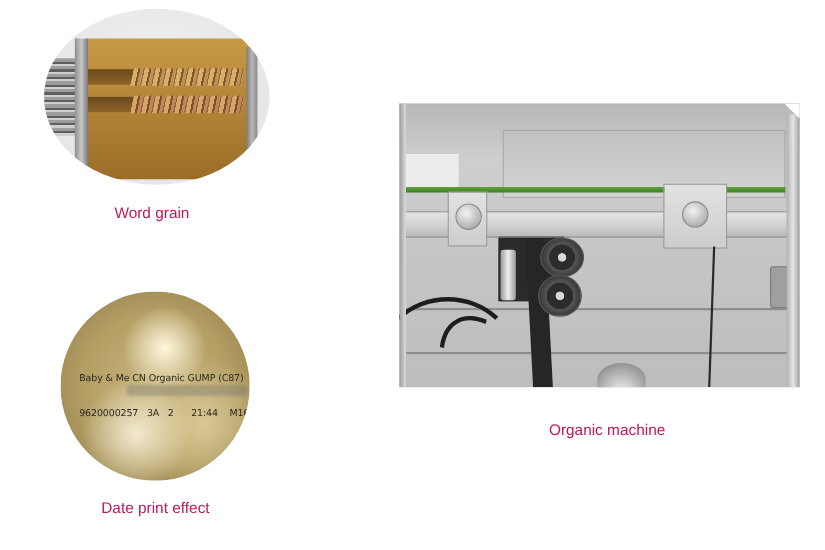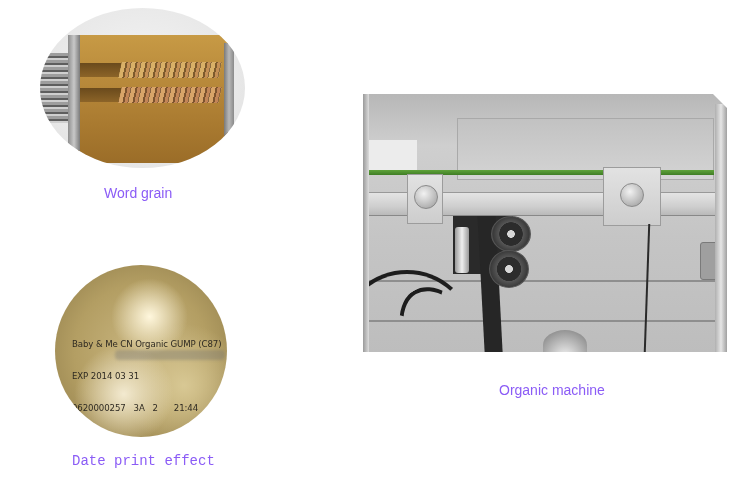--- a/index.html
+++ b/index.html
@@ -56,24 +56,24 @@
       position: absolute; left: 17px; top: 53px; width: 160px;
       font-family: "DejaVu Sans", sans-serif; font-size: 8.6px; line-height: 10.6px;
       color: #2e2a22; letter-spacing: -0.1px; white-space: pre;
     }
     .dp-smudge {
       position: absolute; left: 60px; top: 85px; width: 110px; height: 10px;
       background: rgba(110,110,110,0.35); filter: blur(1.5px); border-radius: 4px;
     }
 
     .caption {
-      position: absolute; font-size: 14px; color: #8b5cf6; white-space: nowrap;
+      position: absolute; font-size: 14px; color: #be185d; white-space: nowrap;
     }
     #cap-wg { left: 104px; top: 185px; }
-    #cap-dp { left: 72px; top: 453px; font-family: Liberation Mono, monospace; }
+    #cap-dp { left: 92px; top: 453px; }
     #cap-cm { left: 499px; top: 382px; }
 
     
     #cm {
       position: absolute; left: 363px; top: 94px; width: 364px; height: 258px; overflow: hidden;
       background: linear-gradient(180deg, #b7b7b7 0%, #cfcfcf 20%, #c5c5c5 55%, #bdbdbd 100%);
     }
     #cm::after {
       content: ""; position: absolute; right: 0; top: 0; width: 0; height: 0;
       border-top: 14px solid #fff; border-left: 14px solid transparent;
@@ -122,21 +122,20 @@
   <div class="wg-slot" style="top:80px"></div>
   <div class="wg-type" style="top:54px"></div>
   <div class="wg-type b" style="top:79px"></div>
 </div>
 <div class="caption" id="cap-wg">Word grain</div>
 
 <div class="circle" id="dp">
   <div class="dp-smudge"></div>
   <div class="dp-text">
     <div>Baby &amp; Me CN Organic GUMP (C87)</div>
-    <div>EXP 2014 03 31</div>
     <div>9620000257   3A   2      21:44    M165</div>
   </div>
 </div>
 <div class="caption" id="cap-dp">Date print effect</div>
 
 <div id="cm">
   <div class="panel cm-back"></div>
   <div class="panel cm-window"></div>
   <div class="panel cm-groove" style="top:186px"></div>
   <div class="panel cm-groove" style="top:226px"></div>

